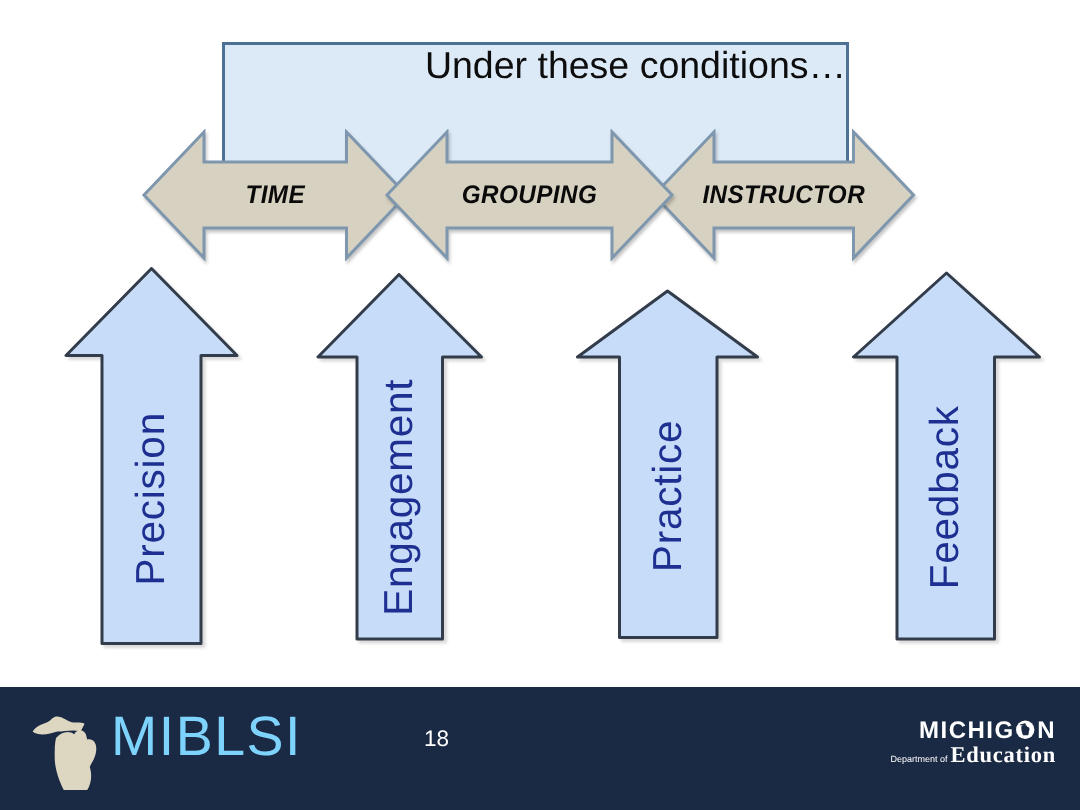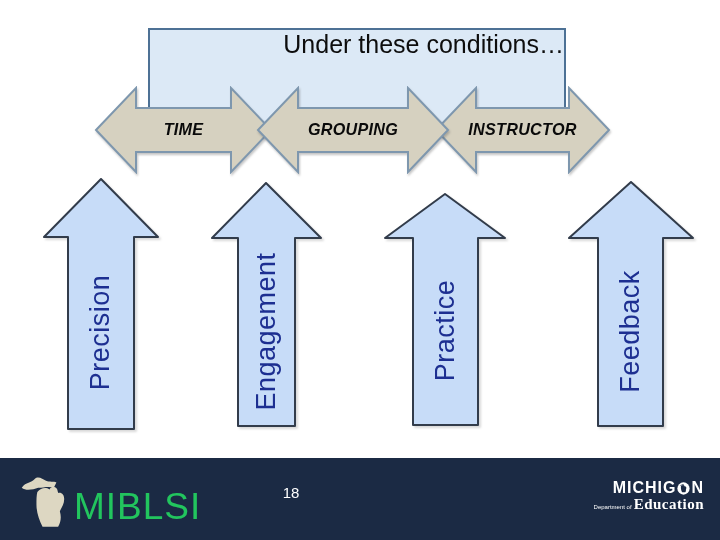--- a/index.html
+++ b/index.html
@@ -49,29 +49,29 @@
   .v-arrow.feedback{left:567px;top:180px;width:128px;height:248px;}
   .v-arrow.feedback .v-label-zone{left:31px;width:65px;top:58px;bottom:4px;}
   
   .footer{
     position:absolute;left:0;top:458px;width:720px;height:82px;
     background:#1b2a44;z-index:3;
   }
   .miblsi{position:absolute;left:20px;top:8px;height:66px;}
   .miblsi .state-icon{position:absolute;left:0;top:2px;}
   .miblsi .miblsi-text{
-    position:absolute;left:54px;top:20px;font-size:37px;color:#22c55e;
+    position:absolute;left:54px;top:4px;font-size:37px;color:#7dd3fc;
     letter-spacing:1px;font-weight:normal;
   }
   .page-number{
     position:absolute;left:0;top:26px;width:582px;text-align:center;
     font-size:15px;color:#ffffff;
   }
   .mied-logo{position:absolute;right:16px;top:22px;color:#ffffff;text-align:right;line-height:1;}
-  .mied-row{display:flex;align-items:center;justify-content:flex-end;
+  .mied-row{display:flex;align-items:flex-start;justify-content:flex-end;
     font-size:16px;font-weight:bold;letter-spacing:1px;}
   .mied-circle{display:inline-block;width:13px;height:13px;margin:0 1px;position:relative;top:0px;}
   .mied-sub{display:flex;align-items:baseline;justify-content:flex-start;margin-top:1px;}
   .mied-dept{font-size:6px;letter-spacing:0;margin-right:2px;font-weight:normal;}
   .mied-unit{font-family:"Liberation Serif",serif;font-weight:bold;font-size:15px;letter-spacing:0.5px;}
 </style>
 </head>
 <body>
 
 <div class="slide">

